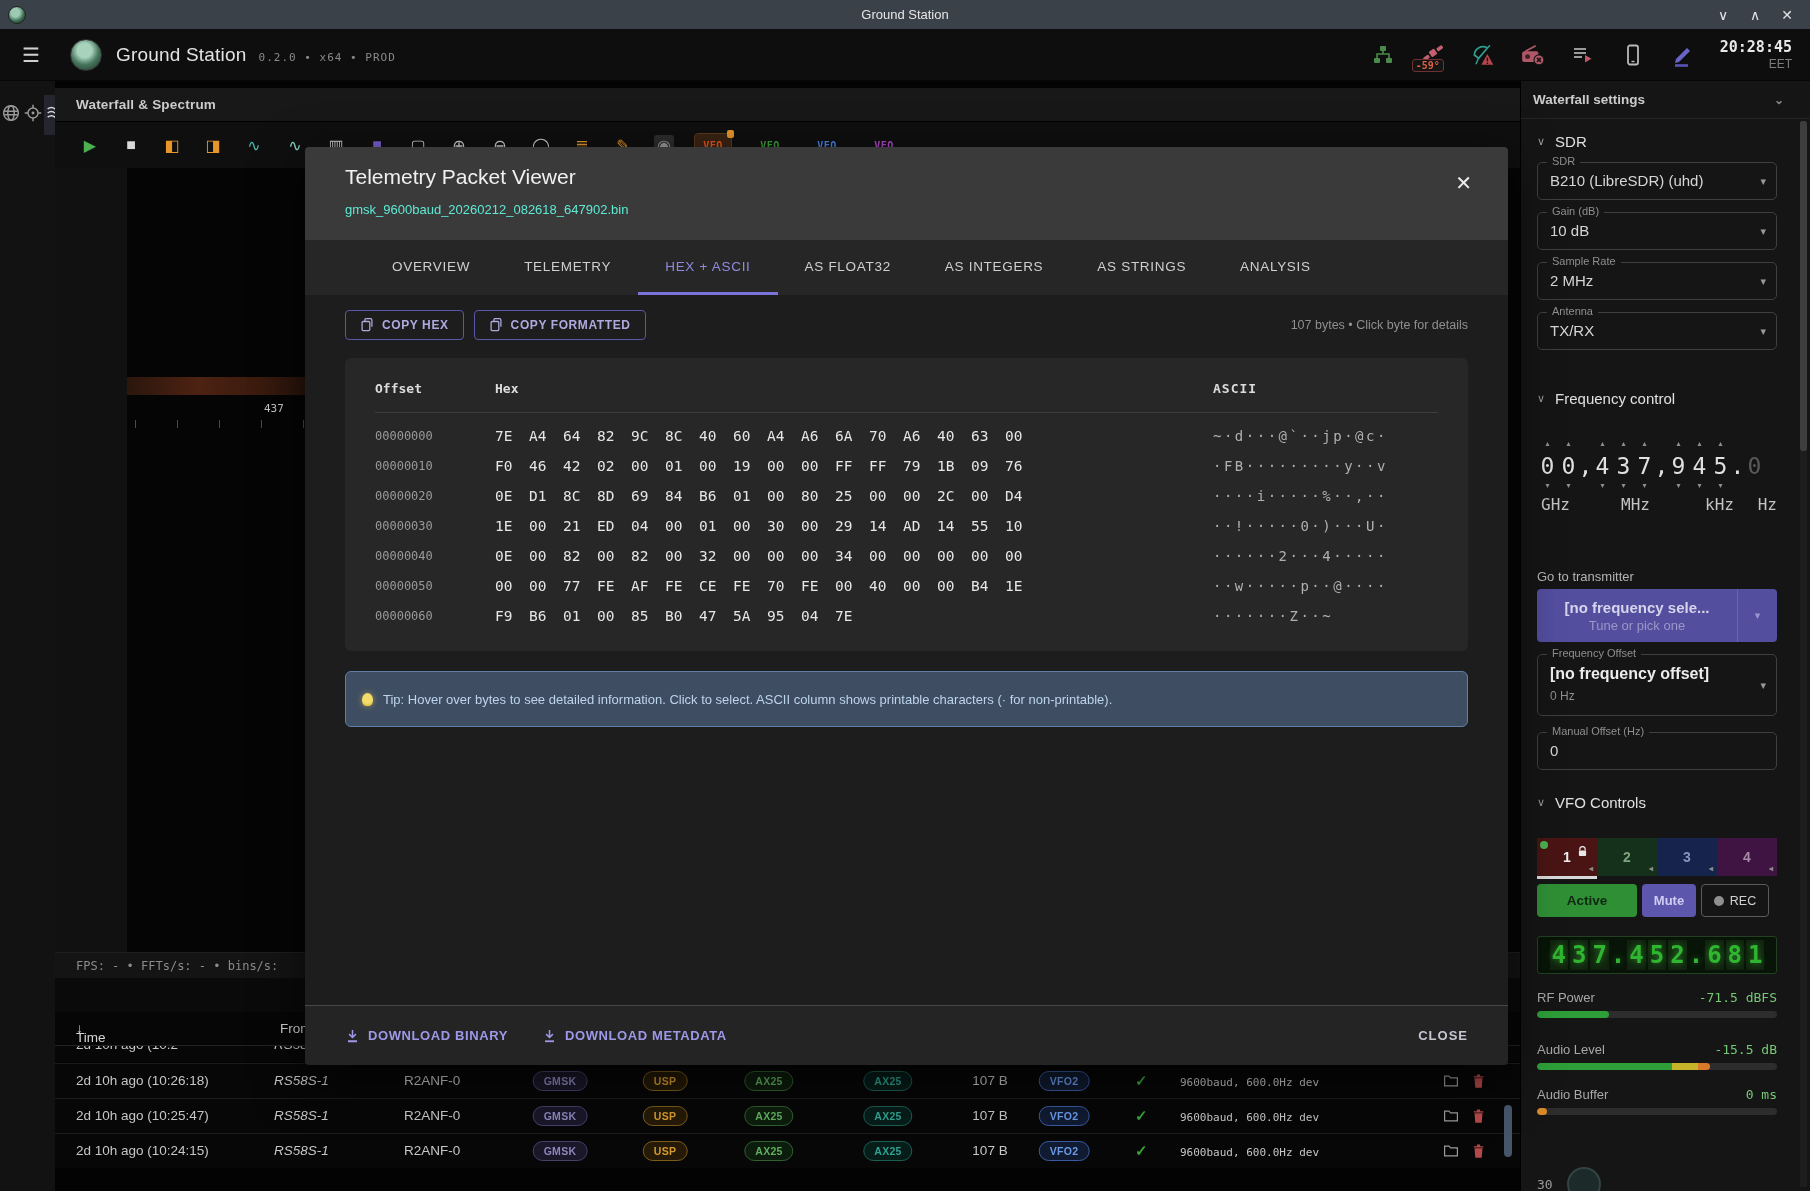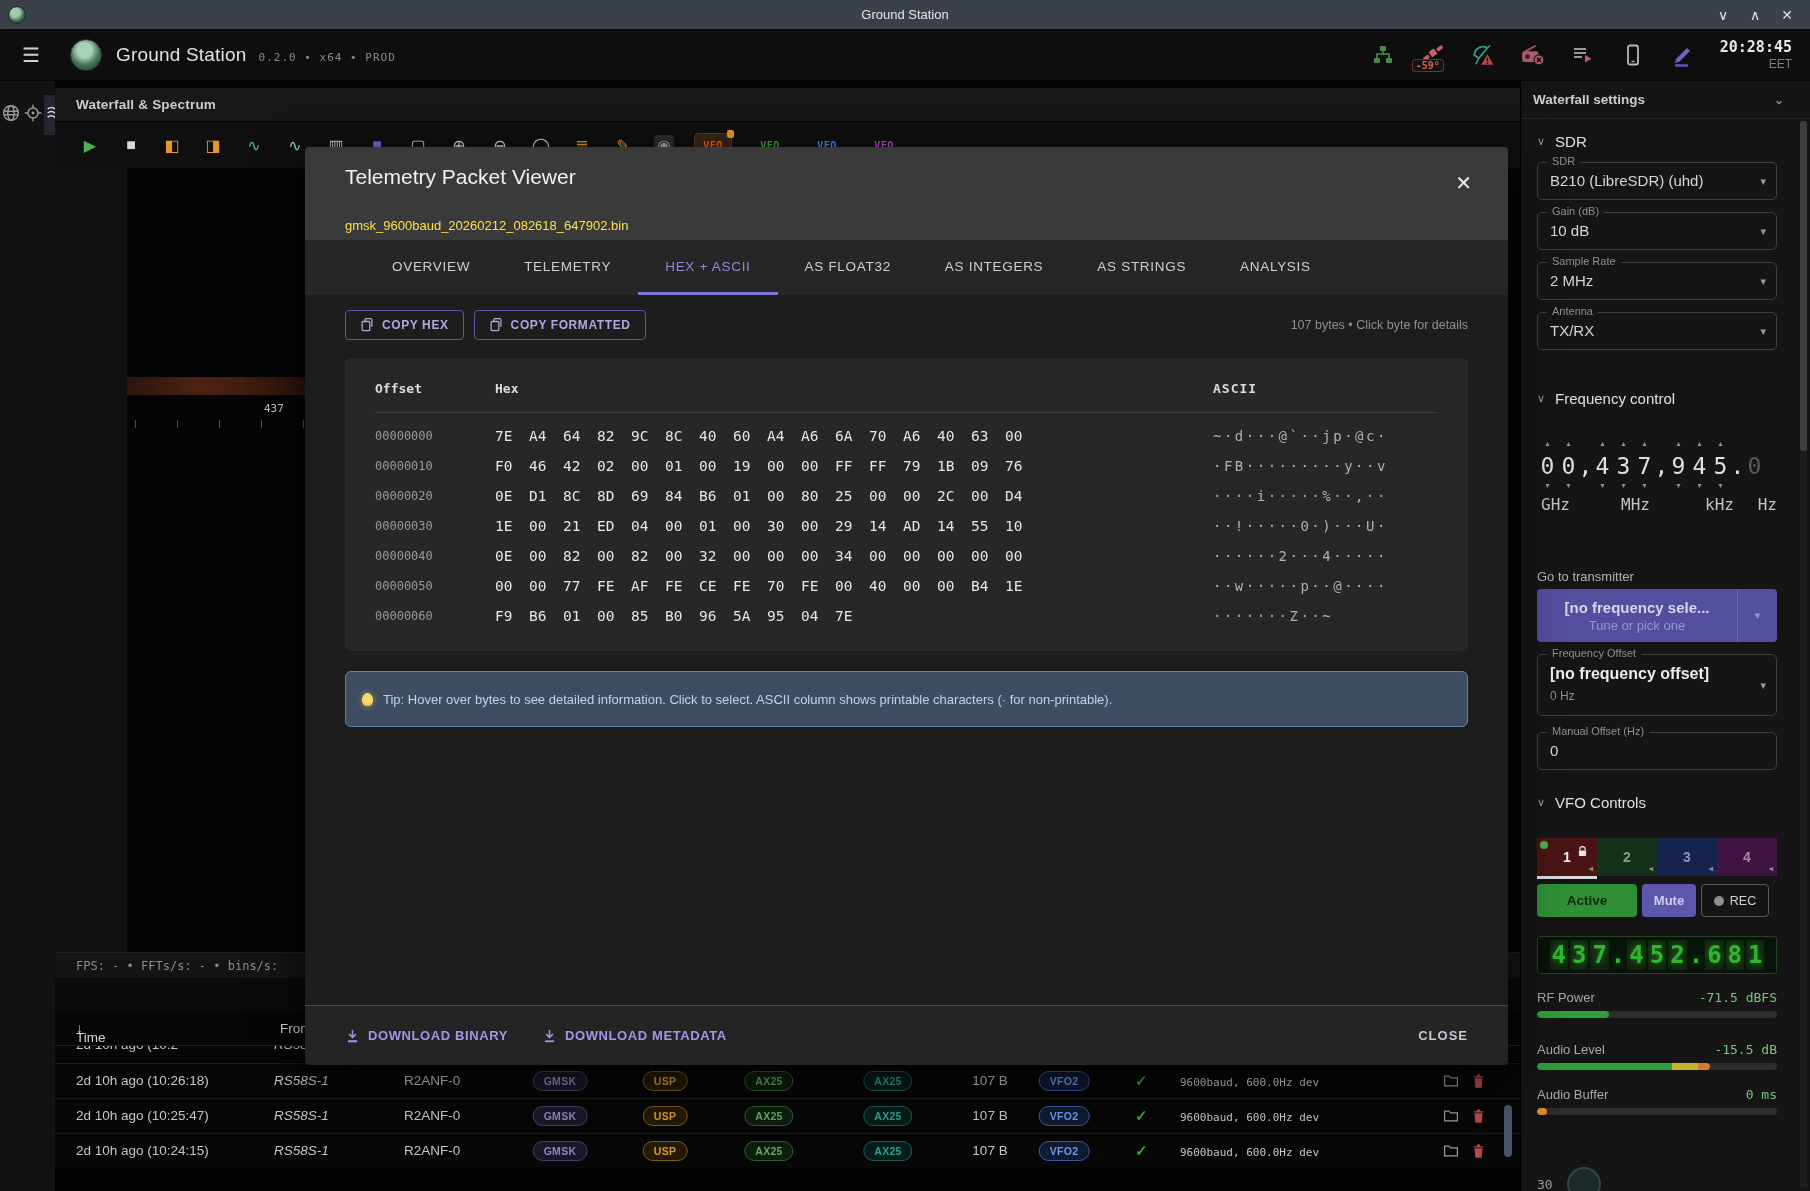--- a/index.html
+++ b/index.html
@@ -158,21 +158,21 @@
   .meter-fill.buffer { background:#d88a2a; }
   .knob-partial { margin-top:52px; display:flex; align-items:center; gap:14px; }
   .knob-partial .kv { color:#9a9a9a; font-size:13px; font-family:"DejaVu Sans Mono",monospace; }
   .knob { width:34px; height:34px; border-radius:50%; background:#1c2a2a; border:2px solid #344; }
 
   
   .modal { position:absolute; left:305px; top:147px; width:1203px; height:918px; border-radius:4px;
     overflow:hidden; box-shadow:0 14px 50px rgba(0,0,0,.65); z-index:10; }
   .m-header { height:93px; background:#3a3a3a; position:relative; }
   .m-title { position:absolute; left:40px; top:18px; color:#f0f0f0; font-size:21px; font-weight:500; }
-  .m-file { position:absolute; left:40px; top:55px; color:#fde047; font-size:13px;margin-top:16px; }
+  .m-file { position:absolute; left:40px; top:55px; color:#5eead4; font-size:13px; }
   .m-close { position:absolute; right:36px; top:24px; color:#ececec; font-size:20px; cursor:pointer; }
   .m-tabs { height:55px; background:#262626; display:flex; align-items:stretch; padding-left:60px; }
   .m-tab { display:flex; align-items:center; padding:0 27px; color:#cfcfcf; font-size:13.5px;
     letter-spacing:.7px; cursor:pointer; border-bottom:3px solid transparent; }
   .m-tab.active { color:#8f8adf; border-bottom-color:#7a74d8; }
   .m-body { position:absolute; top:148px; bottom:60px; left:0; right:0; background:#1d1d1d; padding:14px 40px; }
   .copy-row { display:flex; align-items:center; height:32px; }
   .copy-btn { display:flex; align-items:center; gap:8px; height:30px; padding:0 14px; margin-right:10px;
     background:transparent; border:1px solid #5b57a8; border-radius:4px; color:#aeaade;
     font-size:12px; font-weight:bold; letter-spacing:.6px; cursor:pointer; }
@@ -873,21 +873,21 @@
      </div>
         <div class="hexrow">
        <span class="off">00000060</span>
        <span class="bytes">
             <span class="byte">F9</span>
             <span class="byte">B6</span>
             <span class="byte">01</span>
             <span class="byte">00</span>
             <span class="byte">85</span>
             <span class="byte">B0</span>
-            <span class="byte">96</span>
+            <span class="byte">47</span>
             <span class="byte">5A</span>
             <span class="byte">95</span>
             <span class="byte">04</span>
             <span class="byte">7E</span>
           </span>
        <span class="ascii">·······Z··~</span>
      </div>
       </div>
     <div class="tipbar">
       <span class="bulb"></span>

